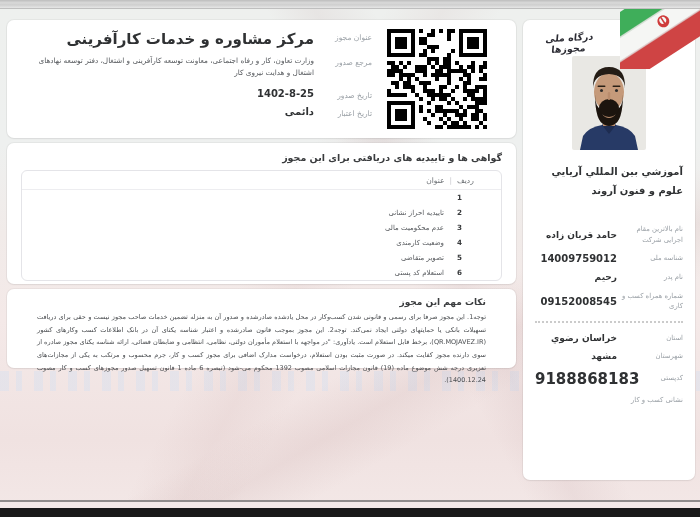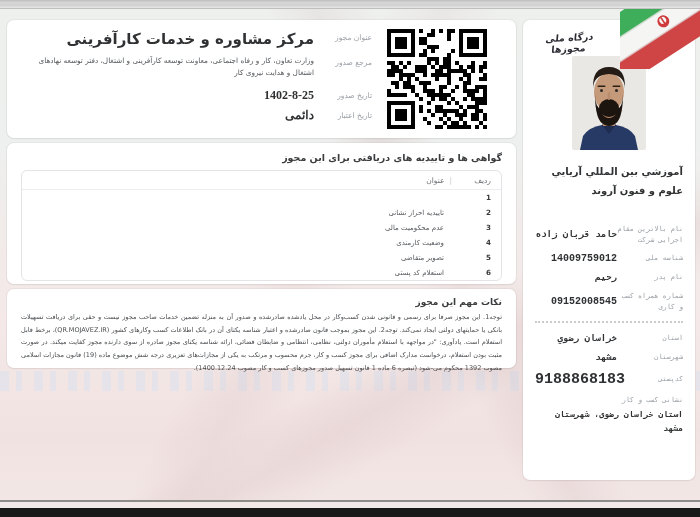--- a/index.html
+++ b/index.html
@@ -39,47 +39,47 @@
 
   
   .card-permit{ left:7px; top:20px; width:509px; height:118px; display:flex; flex-direction:row-reverse; padding:10px 14px; }
   .permit-fields{ flex:1; }
   .f-row{ display:flex; }
   .f-label{ width:58px; color:#9aa0a6; font-size:7.5px; line-height:1.5; padding-top:2px; }
   .f-value{ flex:1; text-align:right; color:#2f3133; padding-left:6px; }
   .f-row.r1{ margin-bottom:7px; } .f-row.r1 .f-value{ font-size:15px; font-weight:bold; }
   .f-row.r2{ margin-bottom:8px; } .f-row.r2 .f-value{ font-size:7.3px; font-weight:normal; color:#55585c; line-height:1.7; max-width:300px; margin-right:auto... }
   .f-row.r2 .f-value{ max-width:298px; }
-  .f-row.r3{ margin-bottom:5px; } .f-row.r3 .f-value, .f-row.r4 .f-value{ font-size:12px; font-weight:bold;font-family:Liberation Serif, serif; }
+  .f-row.r3{ margin-bottom:5px; } .f-row.r3 .f-value, .f-row.r4 .f-value{ font-size:10px; font-weight:bold; }
   .qr-box{ width:130px; display:flex; align-items:center; justify-content:center; }
   .qr-box svg{ width:100px; height:100px; }
 
   
   .card-approvals{ left:7px; top:143px; width:509px; height:141px; padding:9px 14px; }
   .sec-heading{ font-size:9.5px; font-weight:bold; color:#3a3c3e;text-align:right; }
   .tbl{ margin-top:7px; border:1px solid #e4e4e8; border-radius:6px; overflow:hidden; }
   .tbl-head{ display:flex; padding:5px 10px 4px; border-bottom:1px solid #ededf0; color:#6b6f73; font-size:7.5px; }
-  .cell-no{ width:34px; text-align:right; }
+  .cell-no{ width:34px; text-align:left; }
   .col-divider{ color:#c9c9ce; padding:0 5px; }
   .tbl-row{ display:flex; padding:3px 10px; font-size:7px; color:#55585c; align-items:center; }
   .tbl-row .cell-no{ font-size:7.2px; font-weight:bold; color:#3a3c3e; }
   .cell-title{ flex:1; padding-right:13px; }
 
   
-  .card-notes{ left:7px; top:289px; width:509px; height:79px; padding:8px 14px; }
+  .card-notes{ left:7px; top:289px; width:509px; height:79px; padding:8px 30px; }
   .notes-body{ margin-top:4px; font-size:6.5px; line-height:1.95; color:#4a4d50; text-align:justify; }
 
   
   .sidebar{ left:523px; top:20px; width:172px; height:460px; padding:10px 12px; }
   .logo{ position:absolute; top:12px; left:16px; width:60px; font-size:9.5px; font-weight:bold; color:#2c2c34;
          transform:rotate(-3deg) skewX(-8deg); line-height:1.2; text-align:center; }
   .flag{ position:absolute; top:9px; right:0; width:80px; height:60px; z-index:7; overflow:hidden; pointer-events:none; }
   .photo{ margin:26px auto 0; width:74px; height:94px; display:block; border-radius:2px; }
   .company{ margin-top:13px; text-align:right; font-weight:bold; font-size:10px; line-height:1.85; color:#2f3133; }
-  .sb-fields{ margin-top:24px;font-family:Liberation Mono, monospace; }
+  .sb-fields{ margin-top:24px; }
   .sb-row{ display:flex; margin-bottom:8px; align-items:center; }
   .sb-label{ width:66px; color:#9aa0a6; font-size:6.8px; line-height:1.55; }
   .sb-value{ flex:1; text-align:right; font-weight:bold; font-size:9px; color:#2f3133; }
   .dotted-sep{ border:none; border-top:2px dotted #cbcbcb; margin:9px 0 10px; }
   .sb-address-label{ color:#9aa0a6; font-size:6.8px; margin-bottom:4px; }
   .sb-address-value{ font-weight:bold; font-size:8.2px; color:#2f3133; text-align:right; line-height:1.7; }
 </style>
 </head>
 <body>
 
@@ -419,21 +419,20 @@
       <div class="sb-row">
         <div class="sb-label">شهرستان</div>
         <div class="sb-value">مشهد</div>
       </div>
       <div class="sb-row">
         <div class="sb-label">کدپستی</div>
         <div class="sb-value" style="font-size:15px">9188868183</div>
       </div>
 
       <div class="sb-address-label">نشانی کسب و کار</div>
-      <div class="sb-address-value">استان خراسان رضوی، شهرستان مشهد</div>
     </div>
   </aside>
 
   <svg class="flag" viewBox="0 0 80 60" aria-hidden="true">
     <g transform="rotate(-33 62 8)">
       <rect x="-40" y="-30" width="160" height="21" fill="#3fae5a"></rect>
       <rect x="-40" y="-9" width="160" height="21" fill="#f5f6f4"></rect>
       <rect x="-40" y="12" width="160" height="22" fill="#cf4444"></rect>
       <rect x="-40" y="-9.6" width="160" height="1.6" fill="#c9d6c9" opacity=".7"></rect>
       <rect x="-40" y="11" width="160" height="1.6" fill="#d8c2c2" opacity=".7"></rect>

